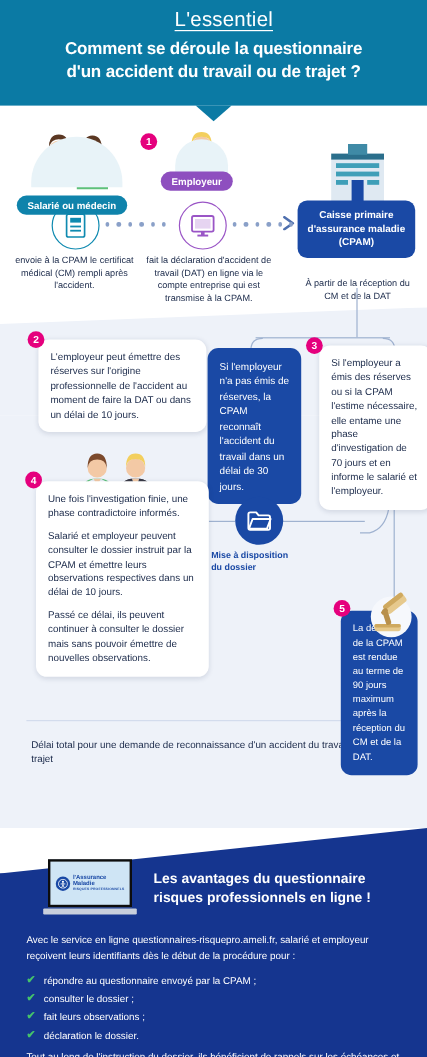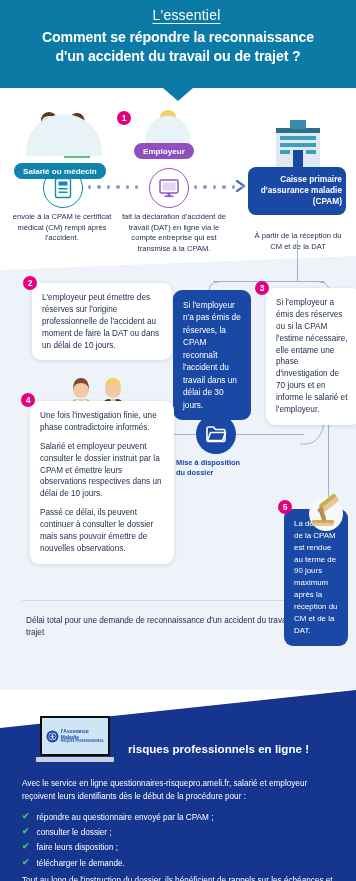--- a/index.html
+++ b/index.html
@@ -11,21 +11,21 @@
     position:relative;
   }
   .page{position:relative;width:356px;height:881px;overflow:hidden;}
 
   
   .header{
     position:absolute;left:0;top:0;width:356px;height:88px;
     background:#0b7aa4;color:#fff;text-align:center;
   }
   .header .kicker{
-    font-size:14px;padding-top:7px;letter-spacing:.2px;
+    font-size:17px;padding-top:7px;letter-spacing:.2px;
     text-decoration:underline;text-underline-offset:3px;padding-left:17px;
   }
   .header h1{
     margin:5px 8px 0 8px;font-size:14.2px;line-height:1.32;
     font-weight:bold;letter-spacing:-.15px;
   }
   .header-notch{
     position:absolute;left:163px;top:88px;width:0;height:0;
     border-left:15px solid transparent;border-right:15px solid transparent;
     border-top:13px solid #0b7aa4;
@@ -54,21 +54,21 @@
   }
   .pill{
     position:absolute;border-radius:11px;color:#fff;font-size:8.1px;font-weight:bold;
     padding:3.5px 9px;white-space:nowrap;z-index:10;
   }
   .pill-teal{background:#0f83ab;margin-top:20px;}
   .pill-purple{background:#8e4fbf;}
 
   .cpam-box{
     position:absolute;left:248px;top:167px;width:98px;
-    background:#1a49a5;border-radius:8px;color:#fff;text-align:right;
+    background:#1a49a5;border-radius:8px;color:#fff;text-align:center;
     font-size:8.3px;font-weight:bold;line-height:1.35;padding:7px 4px;
     box-sizing:border-box;z-index:10;
   }
   .icon-circle{
     position:absolute;width:38px;height:38px;border-radius:50%;
     border:1.6px solid #0f8ab0;display:flex;align-items:center;justify-content:center;
     background:#fff;z-index:9;
   }
   .icon-circle.purple{border-color:#9a55c6;}
   .dots{position:absolute;height:4px;display:flex;gap:6px;align-items:center;z-index:5;}
@@ -133,21 +133,21 @@
   svg{display:block;}
 </style>
 </head>
 <body>
 
 <div class="page">
 
   <div class="header">
     <div class="kicker">L'essentiel</div>
     <h1>
-      <span>Comment se répondre la reconnaissance</span><br>
+      <span>Comment se déroule la questionnaire</span><br>
       <span>d'un accident du travail ou de trajet ?</span>
     </h1>
   </div>
   <div class="header-notch"></div>
 
   <div class="band" style="top:256px;height:90px;clip-path:polygon(0 14px,356px 0,356px 90px,0 90px);"></div>
   <div class="band" style="top:346px;height:344px;"></div>
 
   <div class="person-wrap" style="left:18px;top:106px;width:92px;height:50px;">
     <div class="halo" style="left:8px;top:8px;width:76px;height:42px;border-radius:38px 38px 0 0;"></div>
@@ -369,41 +369,41 @@
             <div class="t1">l'Assurance</div>
             <div class="t2">Maladie</div>
             <div class="t3">RISQUES PROFESSIONNELS</div>
           </div>
         </div>
       </div>
       <div class="base"></div>
     </div>
 
     <h2>
-      <br>
+      <span>Les avantages du questionnaire</span><br>
       <span>risques professionnels en ligne !</span>
     </h2>
 
     <div class="para" style="top:88px;">Avec le service en ligne questionnaires-risquepro.ameli.fr, salarié et employeur reçoivent leurs identifiants dès le début de la procédure pour :</div>
 
     <ul style="top:120px;">
       <li>
         <span class="check">✔</span>
         <span>répondre au questionnaire envoyé par la CPAM ;</span>
       </li>
       <li>
         <span class="check">✔</span>
         <span>consulter le dossier ;</span>
       </li>
       <li>
         <span class="check">✔</span>
-        <span>faire leurs disposition ;</span>
+        <span>fait leurs observations ;</span>
       </li>
       <li>
         <span class="check">✔</span>
-        <span>télécharger le demande.</span>
+        <span>déclaration le dossier.</span>
       </li>
     </ul>
 
     <div class="para" style="top:185px;">Tout au long de l'instruction du dossier, ils bénéficient de rappels sur les échéances et sont informés le jour même de toute nouvelle observation faite sur le dossier.</div>
   </div>
 
 </div>
 
 </body></html>

